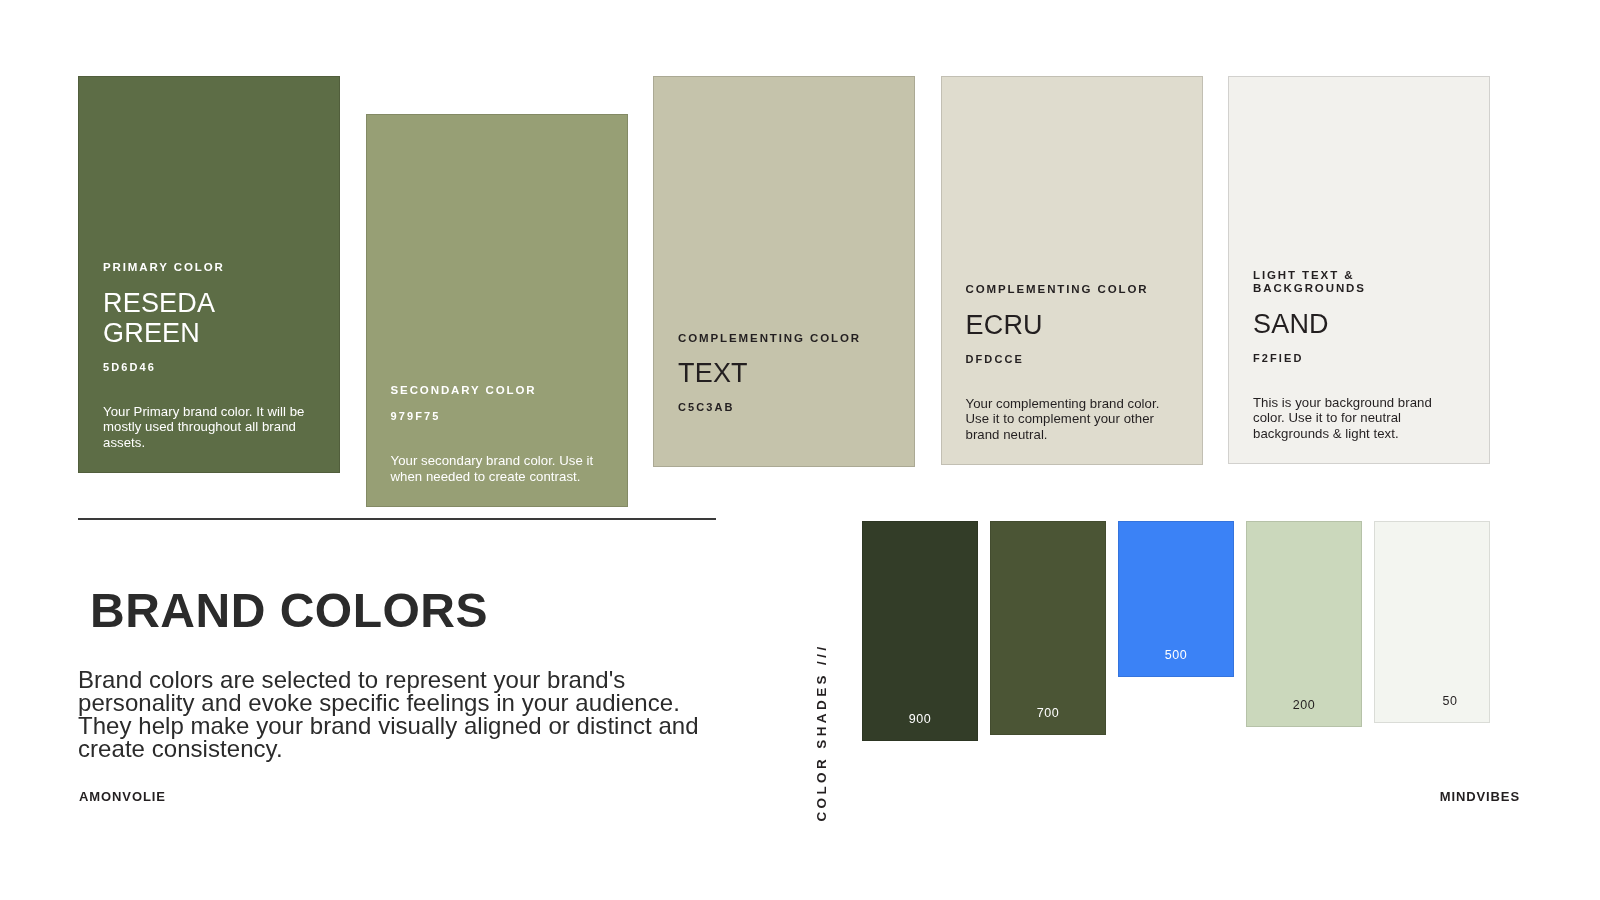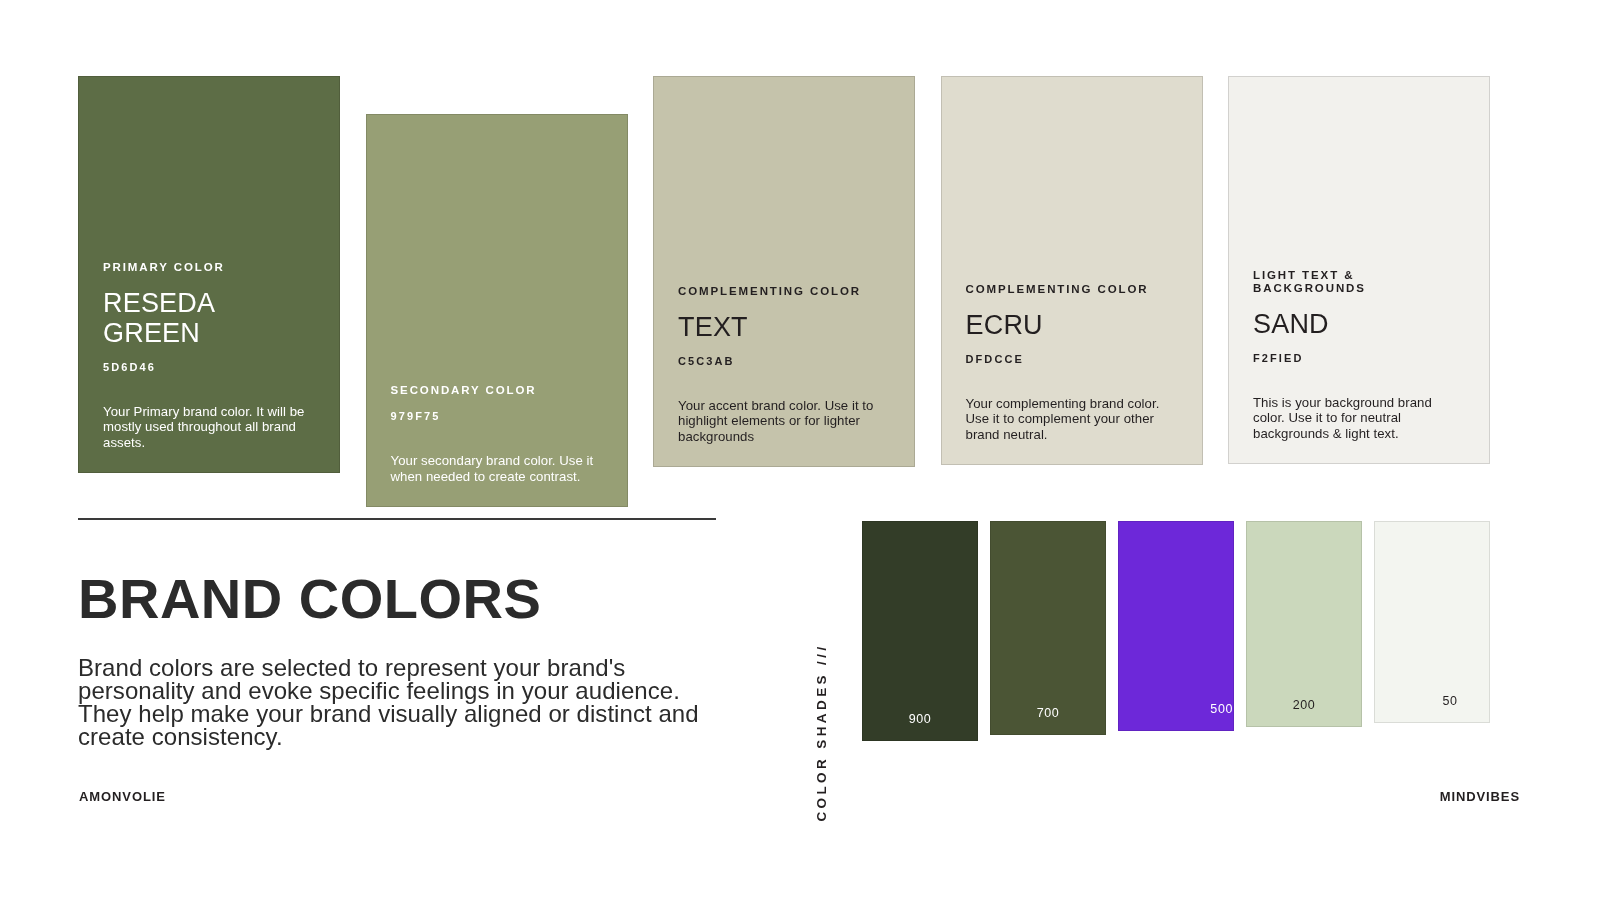--- a/index.html
+++ b/index.html
@@ -85,25 +85,25 @@
   }
 
   
   .headline-block {
     position: absolute;
     left: 78px;
     top: 560px;
     width: 660px;
   }
   .headline {
-    font-size: 56px;
+    font-size: 48px;
     font-weight: bold;
     letter-spacing: 0.5px;
     line-height: 78px;
-    margin: 0;
+    margin: 12px;
     color: #2b2b2b;
   }
   .subcopy {
     margin: 18px 0 0 0;
     font-size: 24px;
     line-height: 23px;
     color: #2b2b2b;
     letter-spacing: 0.05px;
     max-width: 640px;
   }
@@ -189,21 +189,20 @@
   <div class="swatch-card on-dark" style="background: rgb(151, 159, 117); height: 393px; margin-top: 38px;">
     <div class="card-eyebrow">SECONDARY COLOR</div>
     <div class="card-hex">979F75</div>
     <div class="card-desc">Your secondary brand color. Use it when needed to create contrast.</div>
   </div>
 
   <div class="swatch-card on-light" style="background: rgb(197, 195, 171); height: 391px;">
     <div class="card-eyebrow">COMPLEMENTING COLOR</div>
     <div class="card-name">TEXT</div>
     <div class="card-hex">C5C3AB</div>
-    <div class="card-desc">Your accent brand color. Use it to highlight elements or for lighter backgrounds</div>
   </div>
 
   <div class="swatch-card on-light" style="background: rgb(223, 220, 206); height: 389px;">
     <div class="card-eyebrow">COMPLEMENTING COLOR</div>
     <div class="card-name">ECRU</div>
     <div class="card-hex">DFDCCE</div>
     <div class="card-desc">Your complementing brand color. Use it to complement your other brand neutral.</div>
   </div>
 
   <div class="swatch-card on-light" style="background: rgb(242, 241, 237); height: 388px;">
@@ -227,21 +226,21 @@
   <span>COLOR SHADES ///</span>
 </div>
 
 <div class="shades-row">
   <div class="shade-chip" style="background: rgb(51, 61, 40); height: 220px;">
     <span class="shade-num" style="color: rgb(255, 255, 255);">900</span>
   </div>
   <div class="shade-chip" style="background: rgb(75, 85, 53); height: 214px;">
     <span class="shade-num" style="color: rgb(255, 255, 255);">700</span>
   </div>
-  <div class="shade-chip" style="background: #6d28d9; height: 210px; justify-content: flex-end;">
+  <div class="shade-chip" style="background: #3b82f6; height: 156px;">
     <span class="shade-num" style="color: rgb(255, 255, 255);">500</span>
   </div>
   <div class="shade-chip" style="background: rgb(203, 216, 188); height: 206px;">
     <span class="shade-num" style="color: rgb(35, 31, 32);">200</span>
   </div>
   <div class="shade-chip" style="background: rgb(243, 245, 240); height: 202px; padding-left: 36px;">
     <span class="shade-num" style="color: rgb(35, 31, 32);">50</span>
   </div>
 </div>
 

